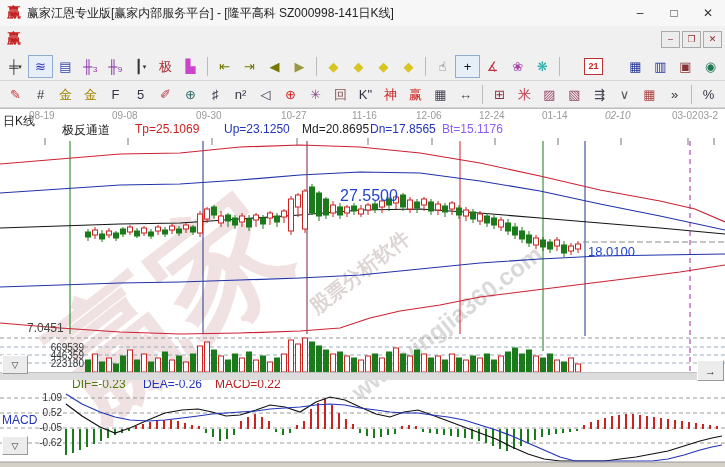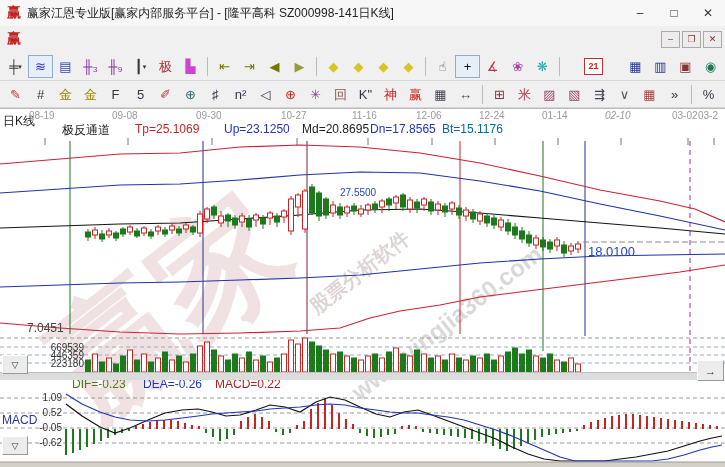--- a/index.html
+++ b/index.html
@@ -507,24 +507,24 @@
         <span class="date" style="left: 605px; font-style: italic;">02-10</span>
         <span class="date" style="left: 672px;">03-02</span>
         <span class="date" style="left: 698px;">03-2</span>
       </div>
     <div id="indrow">
         <span class="ind" style="left: 62px; color: rgb(34, 34, 34);">极反通道</span>
         <span class="ind" style="left: 135px; color: rgb(204, 34, 34);">Tp=25.1069</span>
         <span class="ind" style="left: 224px; color: rgb(34, 51, 187);">Up=23.1250</span>
         <span class="ind" style="left: 302px; color: rgb(34, 34, 34);">Md=20.8695</span>
         <span class="ind" style="left: 370px; color: rgb(34, 51, 187);">Dn=17.8565</span>
-        <span class="ind" style="left: 442px; color: #0369a1;">Bt=15.1176</span>
-      </div>
-
-    <div class="lbl" style="left:340px;top:78px;font-size:10px;color:#2244cc;">27.5500</div>
+        <span class="ind" style="left: 442px; color: #8b5cf6;">Bt=15.1176</span>
+      </div>
+
+    <div class="lbl" style="left:340px;top:78px;font-size:16px;color:#2244cc;">27.5500</div>
     <div class="lbl" style="left:588px;top:135px;font-size:13px;color:#2244cc;">18.0100</div>
     <div class="lbl" style="left:27px;top:212px;font-size:12px;color:#444;">7.0451</div>
 
     <div id="volscale">
         <span class="vs" style="top: 233px;">669539</span>
         <span class="vs" style="top: 241px;">446359</span>
         <span class="vs" style="top: 249px;">223180</span>
       </div>
     <div id="macdlabels">
         <span class="macdlbl" style="left: 2px; color: rgb(34, 51, 187); margin-top: 36px;">MACD</span>

